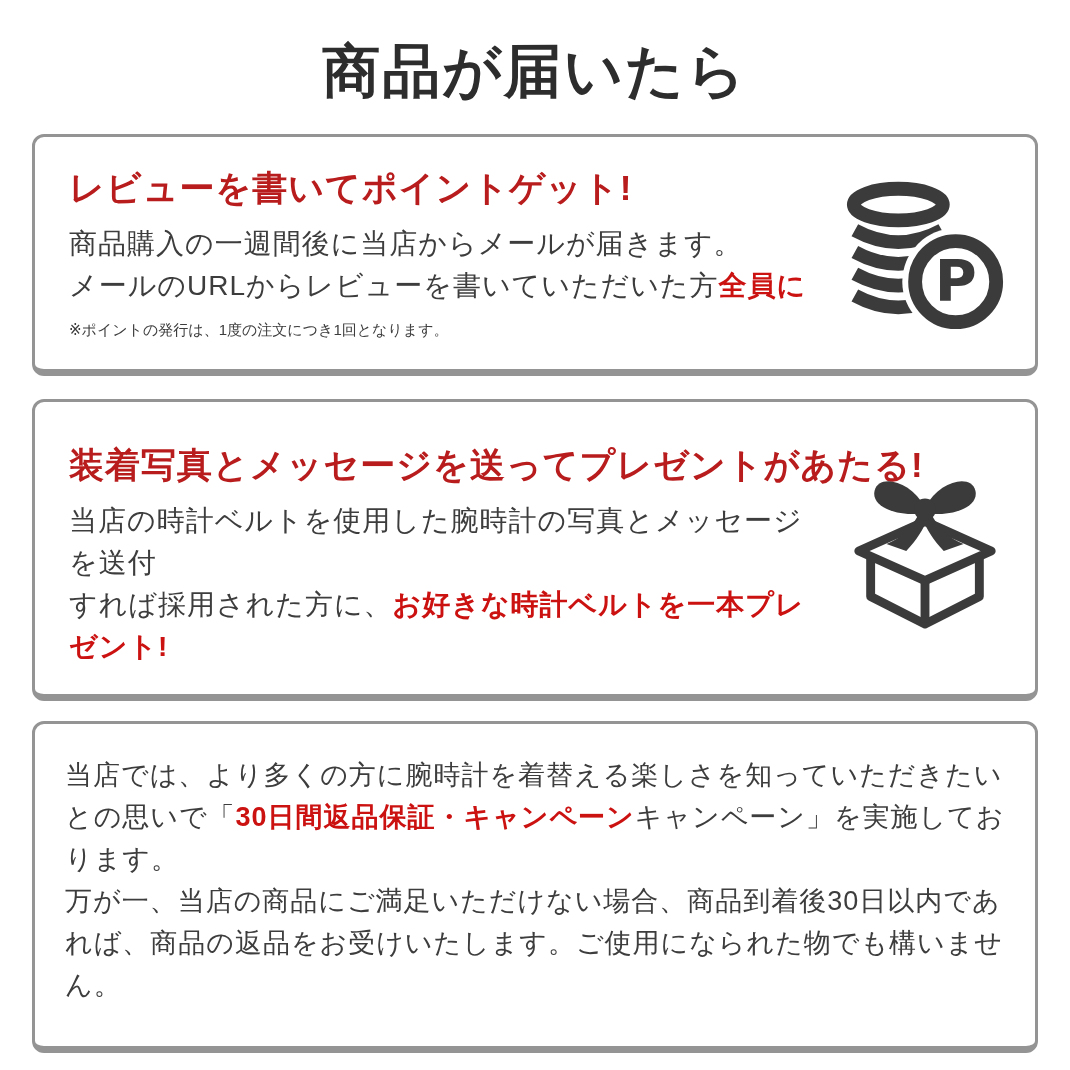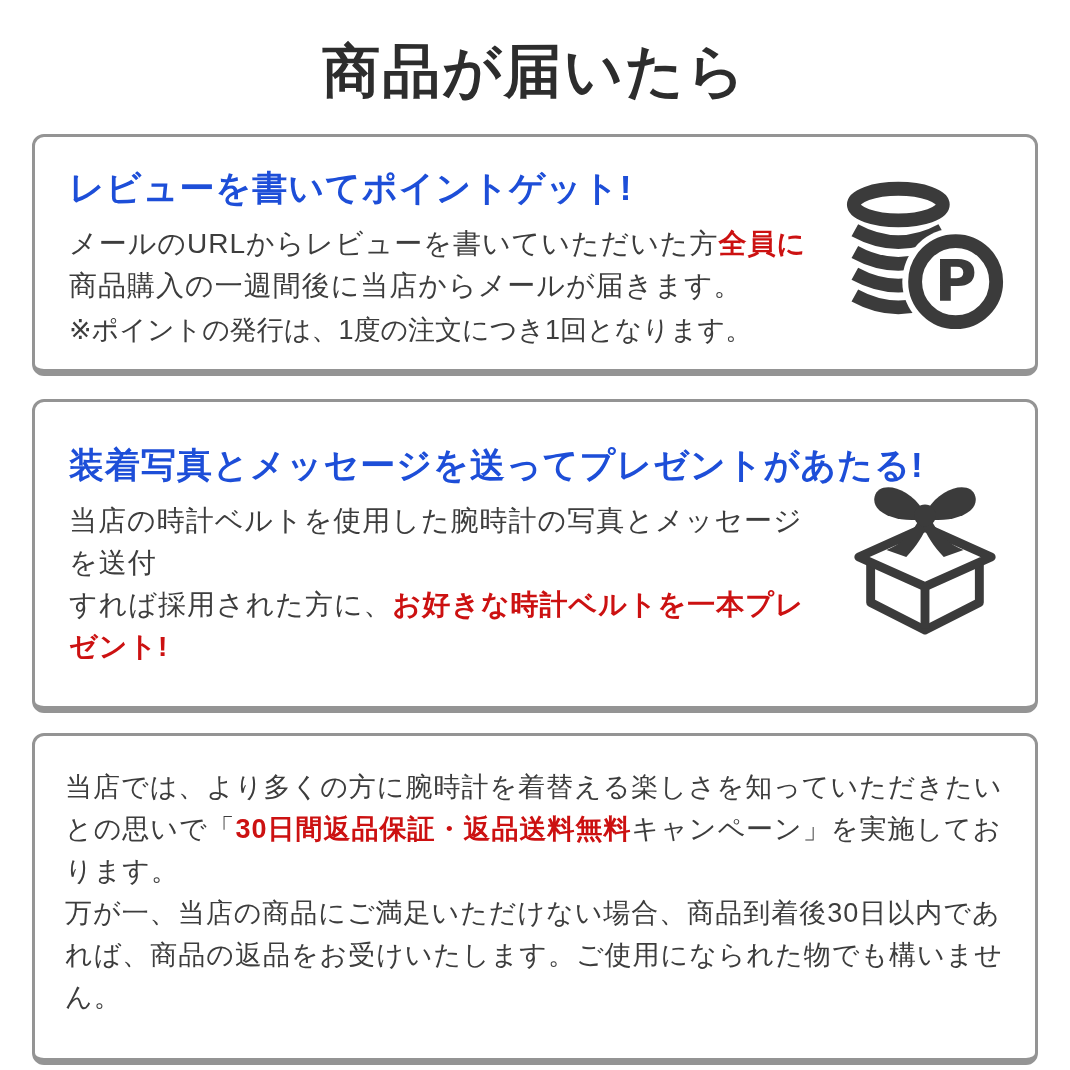--- a/index.html
+++ b/index.html
@@ -23,42 +23,42 @@
   .card{
     position:relative;
     margin:24px 32px 0;
     background:#ffffff;
     border:3px solid #949494;
     border-bottom-width:7px;
     border-radius:12px;
     box-sizing:border-box;
   }
   .card-review{margin-top:26px;padding:28px 34px 24px;}
-  .card-photo{margin-top:23px;padding:40px 34px 38px;}
+  .card-photo{margin-top:23px;padding:40px 34px 26px;}
   .card-return{margin-top:20px;padding:30px 30px 40px;}
   .card-heading{
     margin:0 0 12px;
     font-size:35px;
     line-height:46px;
     font-weight:800;
-    color:#1d4ed8;
+    color:#b91c1c;
     letter-spacing:1px;
   }
   .card-body{color:#3d3d3d;}
   .body-line{
     font-size:28px;
     line-height:42px;
     font-weight:500;
     letter-spacing:1px;
   }
   .with-icon{padding-right:175px;}
   .red{color:#cc1111;font-weight:800;}
   .note-text{
     margin-top:8px;
-    font-size:27px;
+    font-size:15px;
     line-height:30px;
     font-weight:500;
     color:#3d3d3d;
   }
   .para{
     margin:0;
     font-size:27px;
     line-height:42px;
     font-weight:500;
     letter-spacing:1px;
@@ -76,22 +76,22 @@
 </head>
 <body>
 
 <div class="canvas">
 
   <h1 class="page-title">商品が届いたら</h1>
 
   <section class="card card-review">
     <h2 class="card-heading">レビューを書いてポイントゲット!</h2>
     <div class="card-body with-icon">
+      <div class="body-line">商品購入の一週間後に当店からメールが届きます。</div>
       <div class="body-line"><span>メールのURLからレビューを書いていただいた方</span><span class="red">全員に</span></div>
-      <div class="body-line">商品購入の一週間後に当店からメールが届きます。</div>
       <div class="note-text">※ポイントの発行は、1度の注文につき1回となります。</div>
     </div>
     <div class="card-icon">
       <svg viewBox="0 0 170 170" xmlns="http://www.w3.org/2000/svg">
         <g fill="none" stroke="#3b3b3b" stroke-width="14">
           <ellipse cx="58" cy="36" rx="45" ry="16"></ellipse>
           <path d="M14 62 Q58 86 102 62"></path>
           <path d="M14 84 Q58 108 102 84"></path>
           <path d="M14 106 Q58 130 102 106"></path>
           <path d="M14 128 Q58 152 102 128"></path>
@@ -121,17 +121,17 @@
           <path d="M85 44 C100 16 132 10 136 27 C140 44 112 53 90 50 Z"></path>
           <path d="M78 52 C70 66 60 75 46 81 L66 88 C77 77 83 66 87 57 Z"></path>
           <path d="M92 52 C100 66 110 75 124 81 L104 88 C93 77 87 66 83 57 Z"></path>
           <circle cx="85" cy="46" r="11"></circle>
         </g>
       </svg>
     </div>
   </section>
 
   <section class="card card-return">
-    <p class="para"><span>当店では、より多くの方に腕時計を着替える楽しさを知っていただきたいとの思いで「</span><span class="red">30日間返品保証・返品送料無料</span><span>キャンペーン」を実施しております。</span></p>
+    <p class="para"><span>当店では、より多くの方に腕時計を着替える楽しさを知っていただきたいとの思いで「</span><span class="red">30日間返品保証・キャンペーン</span><span>キャンペーン」を実施しております。</span></p>
     <p class="para">万が一、当店の商品にご満足いただけない場合、商品到着後30日以内であれば、商品の返品をお受けいたします。ご使用になられた物でも構いません。</p>
   </section>
 
 </div>
 
 </body></html>

